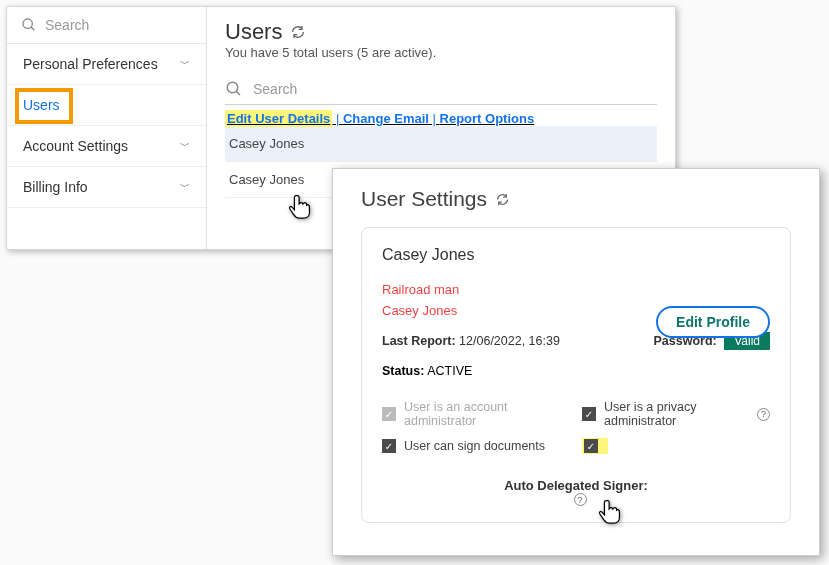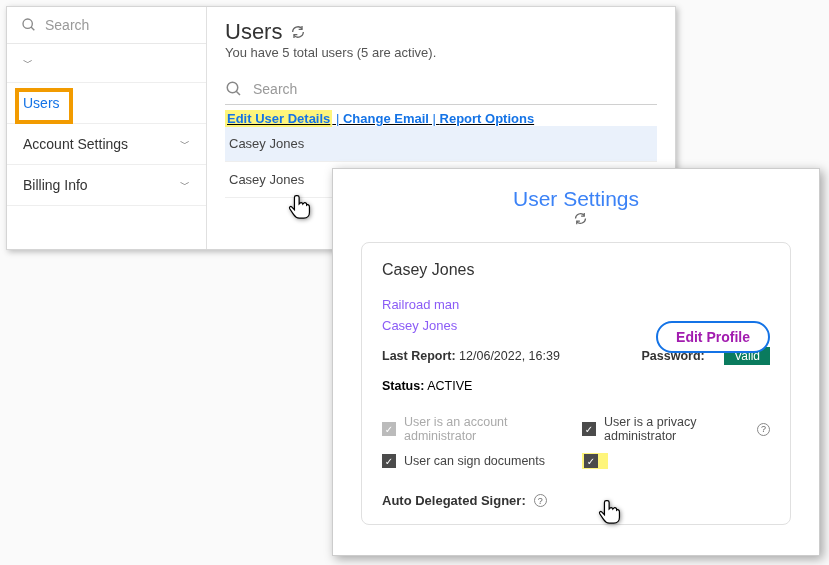--- a/index.html
+++ b/index.html
@@ -33,60 +33,61 @@
   
   .user-row { padding: 10px 4px; font-size: 13px; color: #444; border-bottom: 1px solid #eee; cursor: pointer; }
   .user-row.hov { background: #eaf1fb; }
   
   
   .cursor-hand { position: absolute; width: 30px; height: 30px; pointer-events: none; z-index: 50; }
   .cursor-hand svg { width: 100%; height: 100%; filter: drop-shadow(1px 1px 2px rgba(0,0,0,0.4)); }
   
   
   .settings-panel { position: absolute; top: 168px; left: 332px; width: 488px; height: 388px; background: #fff; border: 1px solid #ccc; box-shadow: 3px 3px 10px rgba(0,0,0,0.35); padding: 18px 28px; }
-  .settings-panel h2 { font-size: 21px; font-weight: 400; color: #3b82f6; display: flex; align-items: center; padding-bottom: 12px; flex-direction: column;}
+  .settings-panel h2 { font-size: 21px; font-weight: 400; color: #404040; display: flex; align-items: center; padding-bottom: 12px;}
   .settings-panel h2 svg { width: 15px; height: 15px; margin-left: 8px; stroke: #666; }
   
   .profile-card { border: 1px solid #e0e0e0; border-radius: 8px; padding: 18px 20px 16px 20px; margin-top: 4px; position: relative; }
   .profile-card .name { font-size: 16px; color: #333; margin-bottom: 18px; }
-  .profile-card .line { font-size: 13px; color: #8b5cf6; margin-bottom: 6px; }
-  .edit-profile-btn { position: absolute; right: 20px; top: 78px; border: 2px solid #1473e6; color: #a21caf; background: #fff; border-radius: 18px; padding: 6px 18px; font-size: 14px; font-weight: 600; cursor: pointer; }
+  .profile-card .line { font-size: 13px; color: #ef4444; margin-bottom: 6px; }
+  .edit-profile-btn { position: absolute; right: 20px; top: 78px; border: 2px solid #1473e6; color: #0f766e; background: #fff; border-radius: 18px; padding: 6px 18px; font-size: 14px; font-weight: 600; cursor: pointer; }
   
   .meta-row { display: flex; margin-top: 16px; font-size: 12.5px; color: #333; }
   .meta-row .left { flex: 1; }
   .meta-row .label { font-weight: 700; }
-  .valid-badge { background: #0a7b5e; color: #fff; padding: 2px 10px; font-size: 12px; margin-left: 16px; }
+  .valid-badge { background: #0a7b5e; color: #fff; padding: 2px 10px; font-size: 12px; margin-left: 4px; }
   .status-row { margin-top: 16px; font-size: 12.5px; }
   .status-row .label { font-weight: 700; }
   
   .checks { display: grid; grid-template-columns: 1fr 1fr; gap: 10px 12px; margin-top: 22px; font-size: 12.5px; color: #444; }
   .check { display: flex; align-items: center; }
   .check.disabled { color: #aaa; }
   .check .box { width: 14px; height: 14px; border: 1px solid #666; margin-right: 8px; display: flex; align-items: center; justify-content: center; font-size: 10px; color: #fff; flex-shrink: 0; }
   .check .box.checked { background: #4b4b4b; border-color: #4b4b4b; }
   .check.disabled .box { background: #bbb; border-color: #bbb; }
   .check .help { width: 13px; height: 13px; border: 1px solid #888; border-radius: 50%; font-size: 9px; display: flex; align-items: center; justify-content: center; margin-left: 6px; color: #666; flex-shrink: 0; }
   .hl-yellow { background: #fef57b; padding: 1px 2px; }
   
-  .auto-del { margin-top: 24px; font-size: 13px; font-weight: 700; color: #333; display: flex; align-items: center; }
+  .auto-del { margin-top: 24px; font-size: 13px; font-weight: 700; color: #333; display: flex; align-items: center; flex-direction: column; }
   .auto-del .help { width: 13px; height: 13px; border: 1px solid #888; border-radius: 50%; font-size: 9px; display: flex; align-items: center; justify-content: center; margin-left: 8px; color: #666; font-weight: 400; }
 </style>
 </head>
 <body>
 
 <div class="bg-panel">
   <div class="sidebar">
     <div class="search-box">
       <svg viewBox="0 0 24 24" fill="none" stroke-width="2">
           <circle cx="10" cy="10" r="7"></circle>
           <line x1="20" y1="20" x2="15" y2="15"></line>
         </svg>
       <span>Search</span>
     </div>
     <div class="nav-item">
+      <span>Personal Preferences</span>
       <span class="chevron">﹀</span>
     </div>
     <div class="nav-item active">
       <span>Users</span>
     </div>
     <div class="nav-item">
       <span>Account Settings</span>
       <span class="chevron">﹀</span>
     </div>
     <div class="nav-item">

